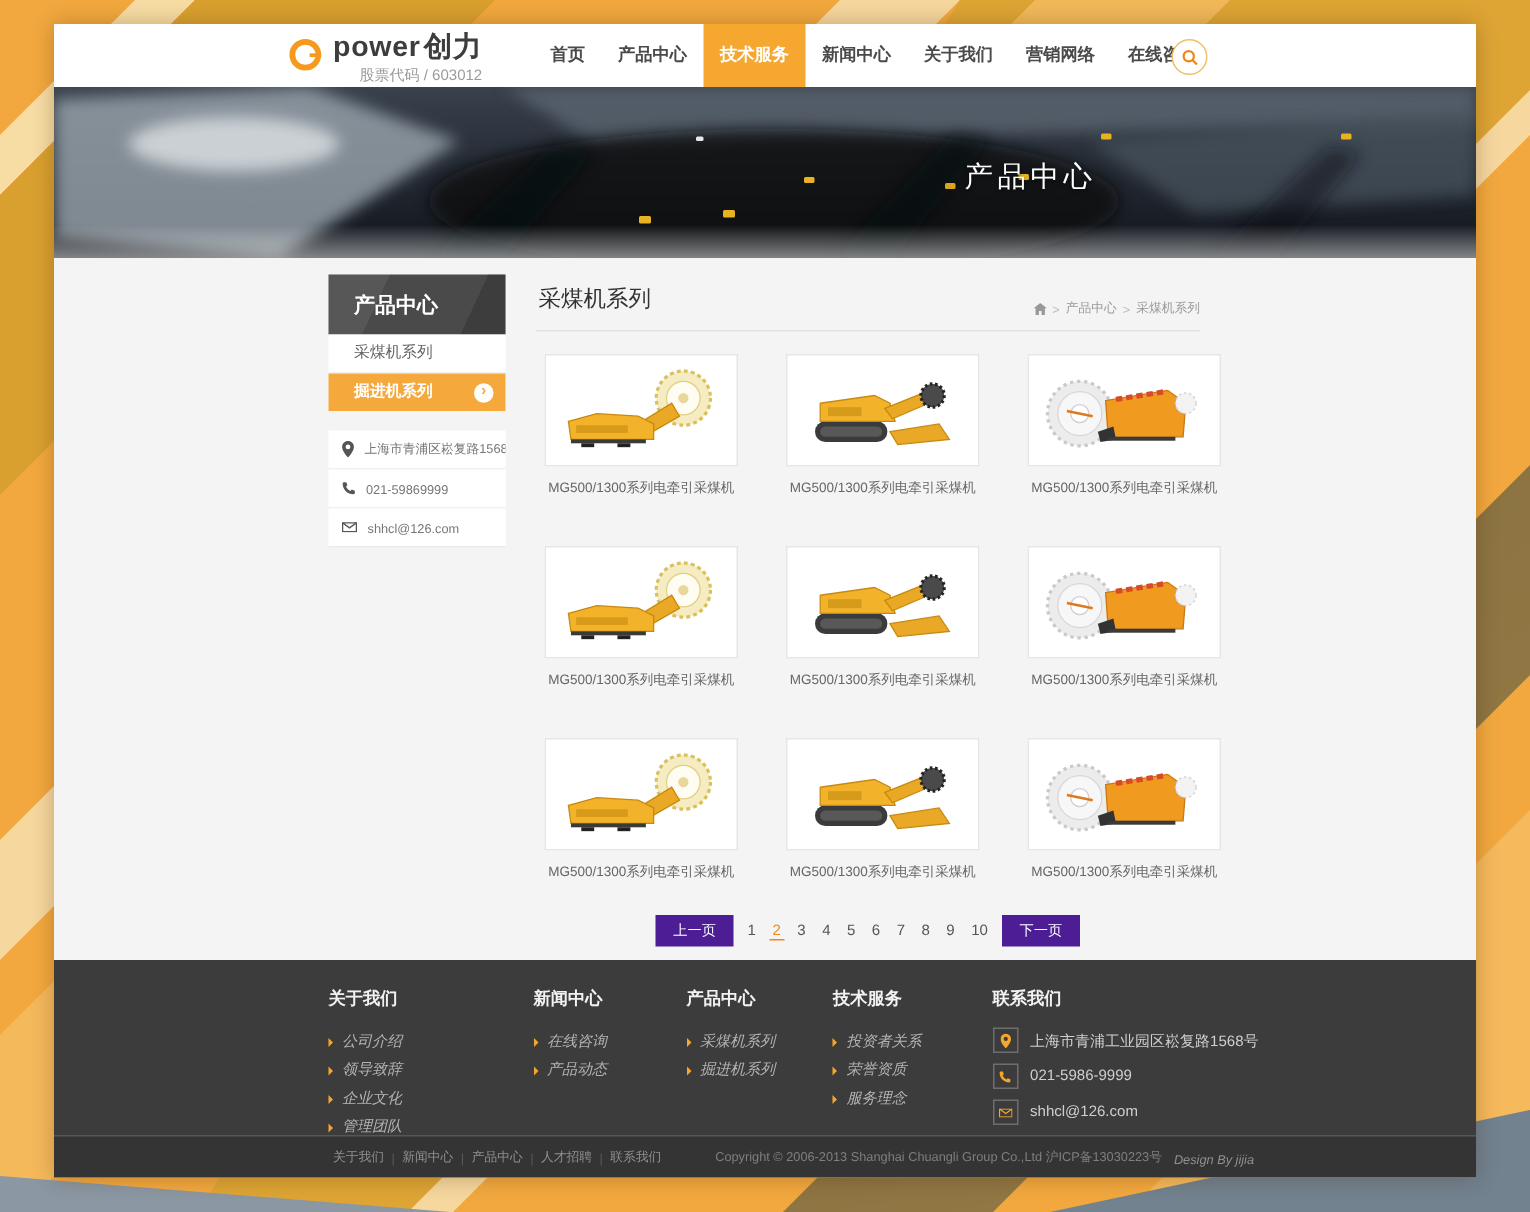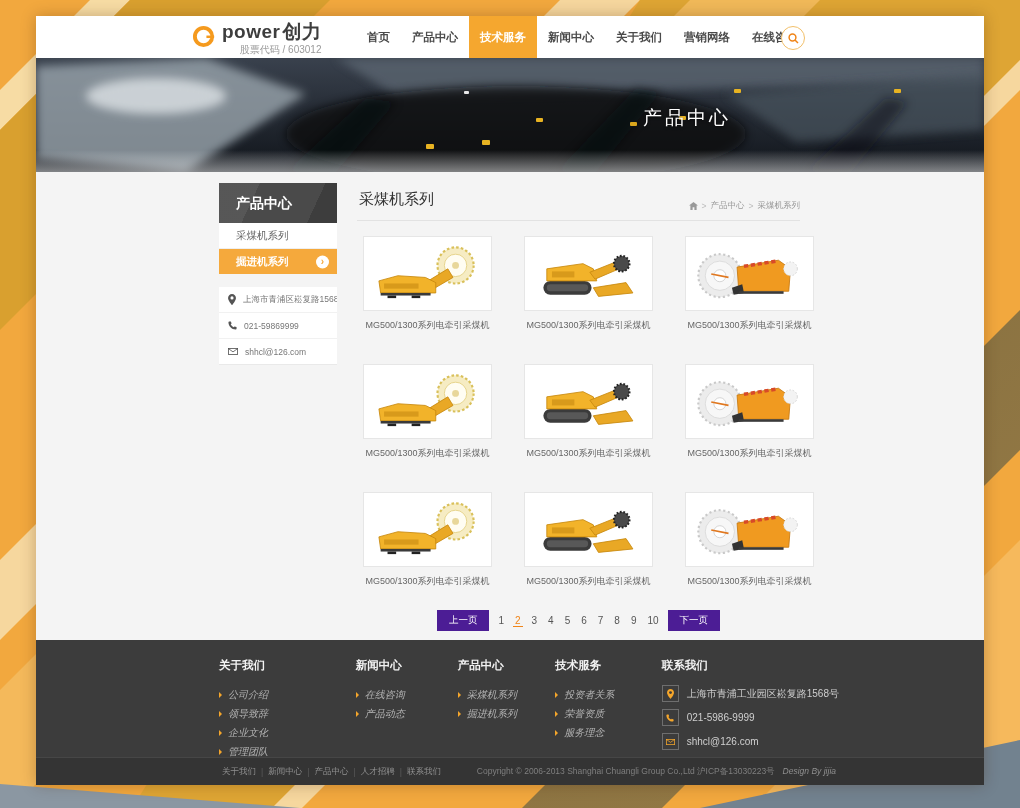--- a/index.html
+++ b/index.html
@@ -84,21 +84,21 @@
   .f-contact-row{display:flex;align-items:center;gap:8px;margin-bottom:7px;cursor:pointer;}
   .f-icon-box{width:15px;height:15px;border:1px solid #6e6e6e;display:flex;align-items:center;justify-content:center;flex:0 0 auto;}
   .f-contact-text{font-size:10px;color:#cfcfcf;white-space:nowrap;}
   .bottombar{
     position:absolute;left:0;top:741px;width:948px;height:28px;background:#343434;border-top:1px solid #464646;
     display:flex;align-items:center;justify-content:space-between;box-sizing:border-box;padding:0 148px 0 186px;
   }
   .bb-links{display:flex;align-items:center;}
   .bb-link{font-size:8.5px;color:#909090;cursor:pointer;white-space:nowrap;}
   .bb-sep{font-size:8.5px;color:#5a5a5a;margin:0 5px;}
-  .bb-right{display:flex;align-items:flex-start;white-space:nowrap;}
+  .bb-right{display:flex;align-items:flex-end;white-space:nowrap;}
   .copyright{font-size:8.5px;color:#7f7f7f;}
   .design-by{font-size:8.5px;color:#8f8f8f;font-style:italic;font-weight:normal;margin-left:8px;}
 </style>
 </head>
 <body>
 
 <svg class="bg-deco" viewBox="0 0 1020 808" aria-hidden="true">
   <rect width="1020" height="808" fill="#F2A83E"></rect>
 
   <polygon points="90,0 130,0 0,130 0,90" fill="#F7DCA4"></polygon>

